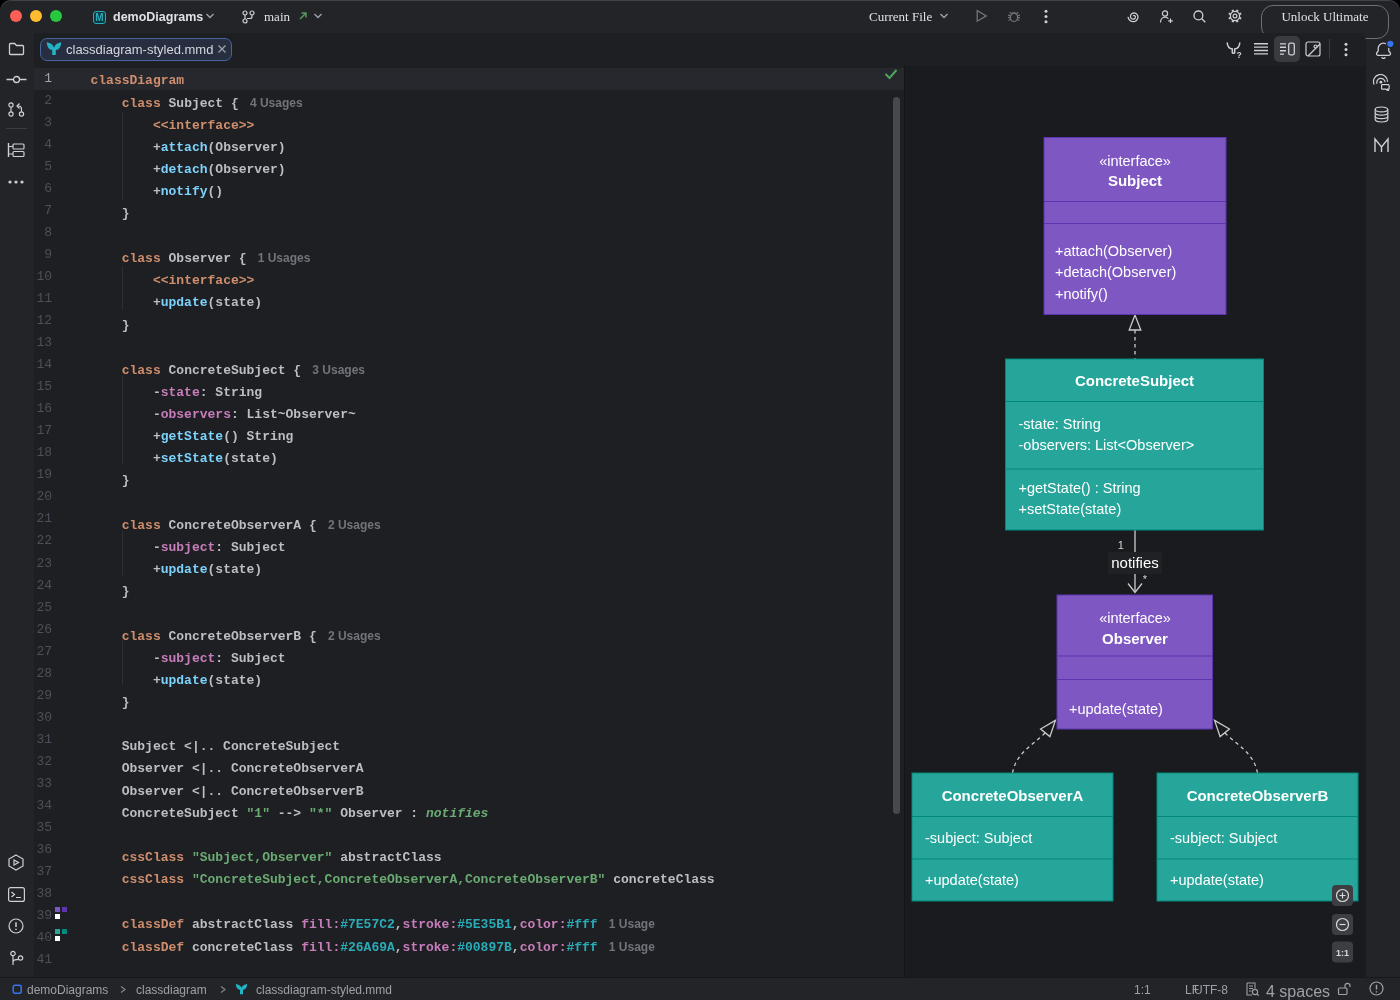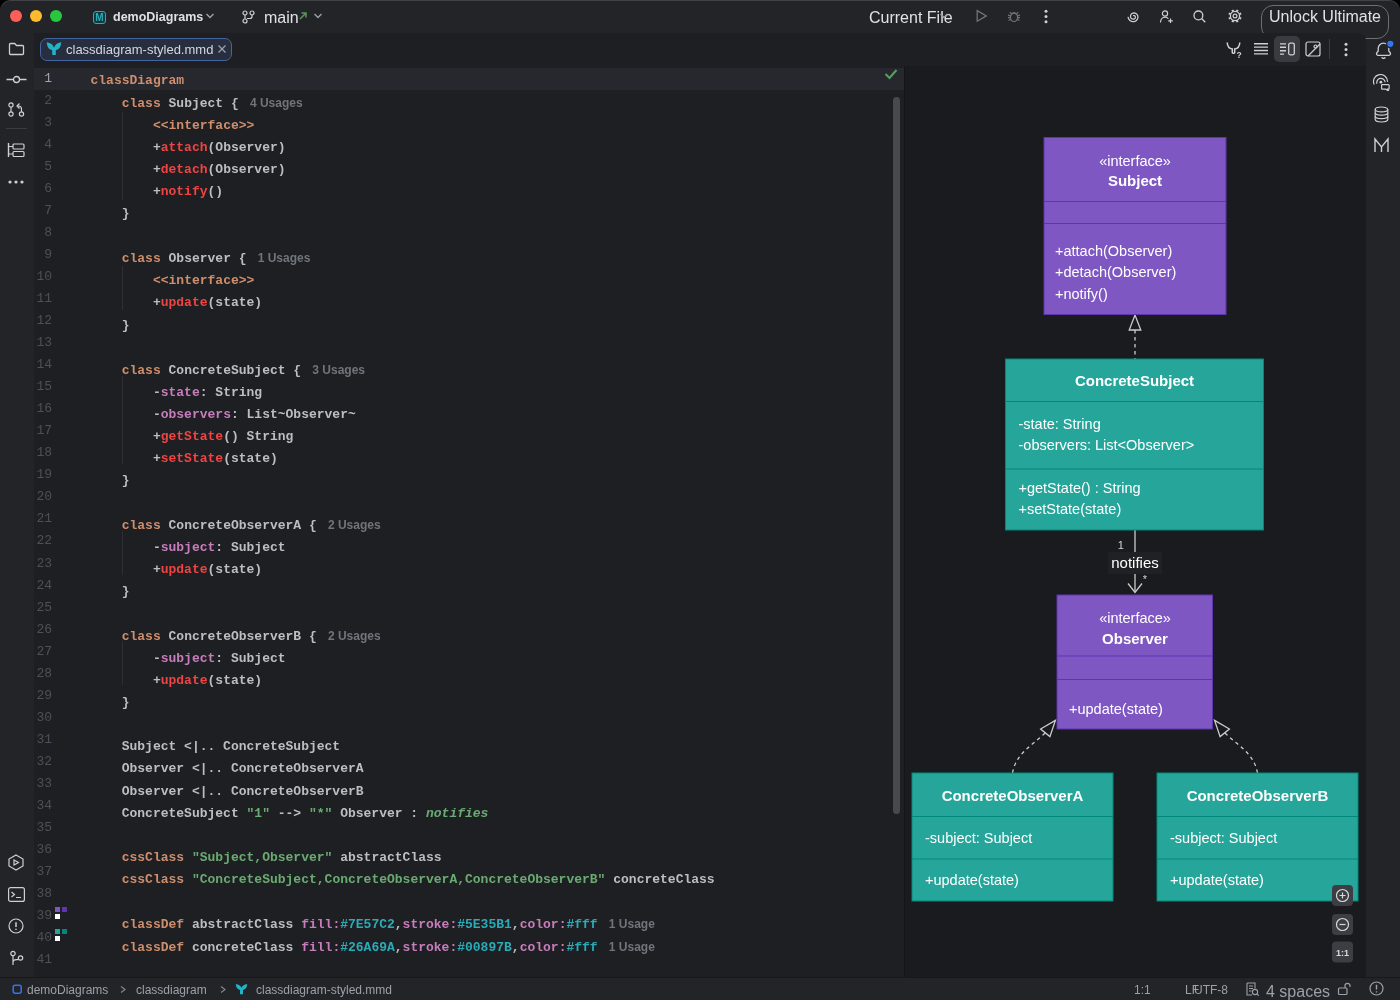--- a/index.html
+++ b/index.html
@@ -15,30 +15,30 @@
   .preview { position:absolute; left:870px; top:33px; width:462px; height:911px;
              background:#1a1b1e; border-left:1px solid #141517; }
   
   .curline { position:absolute; left:0; top:34.5px; width:870px; height:22px; background:#26282e; }
   pre.gut { position:absolute; left:0px; top:34.5px; width:18px; text-align:right;
             font-family:"Liberation Mono", monospace; font-size:13px; line-height:22.05px;
             color:#4b5059; }
   pre.code { position:absolute; left:56.5px; top:37px;
              font-family:"Liberation Mono", monospace; font-size:13px; line-height:22.05px;
              color:#bcbec4;font-weight:bold; }
-  .k { color:#cf8e6d; } .f { color:#ef4444; } .fld { color:#c77dbb;margin-top:32px; }
+  .k { color:#cf8e6d; } .f { color:#7dd3fc; } .fld { color:#c77dbb;margin-top:32px; }
   .n { color:#2aacb8; } .s { color:#6aab73; } .i { color:#6aab73; font-style:italic; }
   .h { font-family:"Liberation Sans", sans-serif; font-size:12px; color:#70747b; }
   .guide { position:absolute; width:1px; background:#2d2f34; left:88px; }
   .chip { position:absolute; width:5px; height:5px; }
   .thumb { position:absolute; left:859px; top:64px; width:7px; height:717px;
            background:#47494e; border-radius:3.5px; }
   .ln1 { color:#a1a3ab; }
   
-  .t13 { font-size:16px; color:#dfe1e5; }
+  .t13 { font-size:13px; color:#dfe1e5;font-family:Liberation Serif, serif; }
   .dim { color:#9da0a8; }
 </style>
 </head>
 <body>
 <div class="win">
 
   <div class="abs" id="header" style="left:0;top:0;width:1400px;height:33px;"></div>
 
   <div class="abs" style="left:10px;top:10px;width:12px;height:12px;border-radius:6px;background:#fc5f57;"></div>
   <div class="abs" style="left:30px;top:10px;width:12px;height:12px;border-radius:6px;background:#fdbc2e;"></div>

